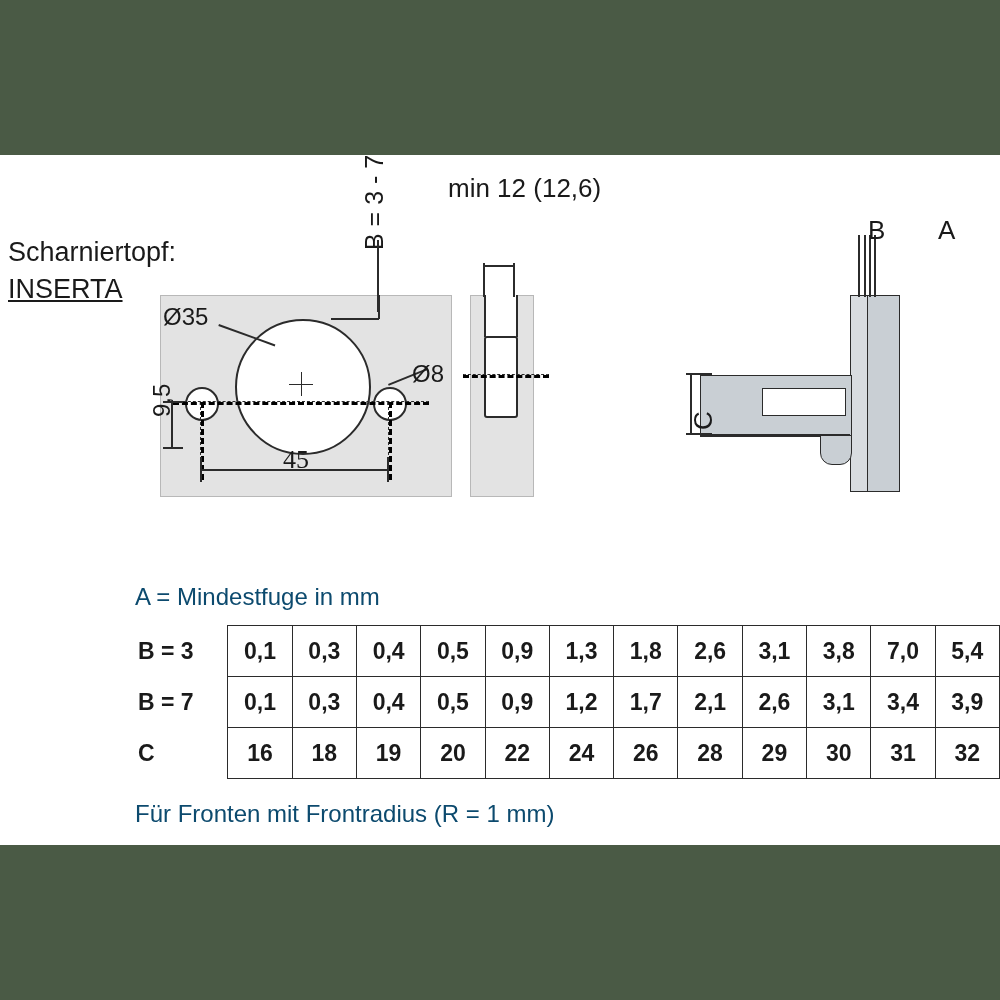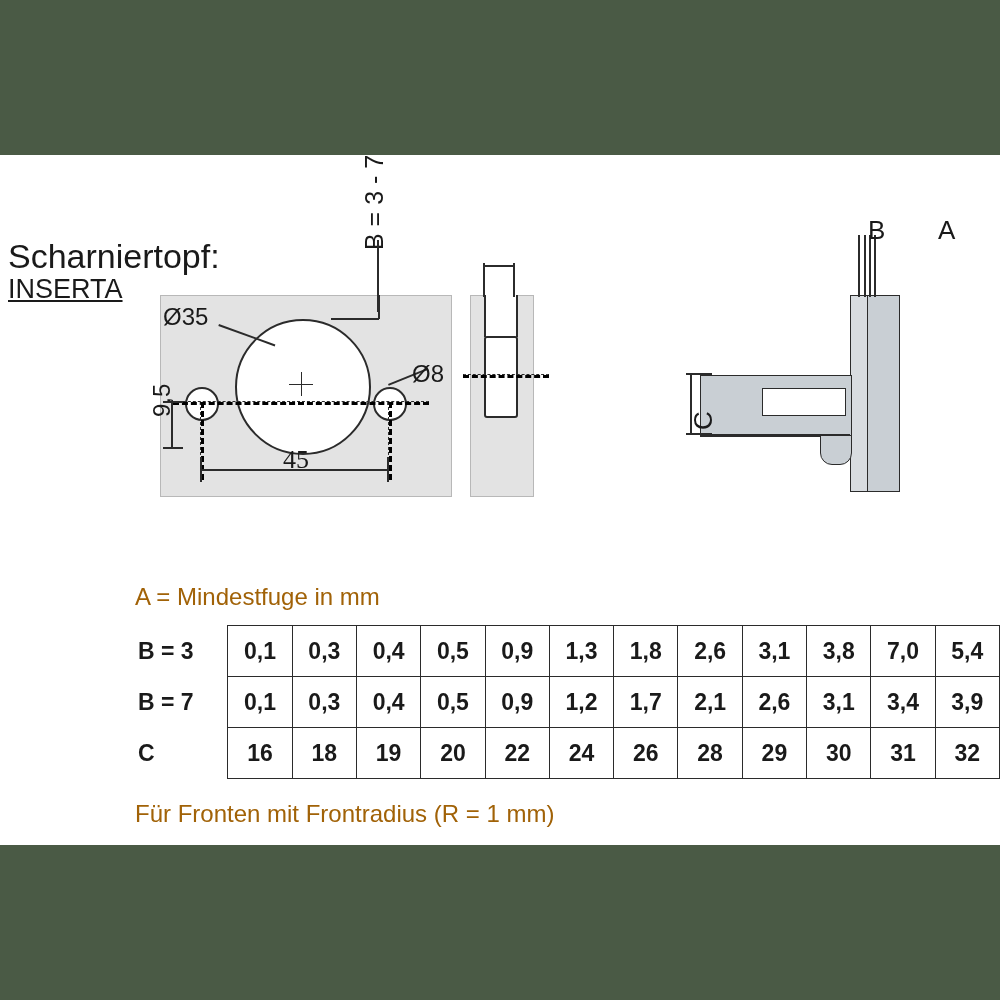--- a/index.html
+++ b/index.html
@@ -62,21 +62,21 @@
 
   
   #tablewrap{position:absolute;left:130px;top:470px;font-weight:bold;}
   table{border-collapse:collapse;}
   td{
     border:1.5px solid #2b2b2b;
     width:64px;height:48px;text-align:center;
     font-size:23px;color:#1a1a1a;
   }
   td.rowhead{border:none;width:95px;text-align:left;padding-left:8px;font-size:23px;}
-  .capt{font-size:24px;color:#a16207;}
+  .capt{font-size:24px;color:#0c4a6e;}
 </style>
 </head>
 <body>
 
 <div id="sheet">
 
   <div id="plan">
     <div id="bigcircle"></div>
     <div class="smallhole" id="hole-left"></div>
     <div class="smallhole" id="hole-right"></div>
@@ -103,26 +103,27 @@
 
     <div class="dim-line" style="left:217px;top:-1px;width:1.5px;height:24px;"></div>
     <div class="dim-line" style="left:170px;top:22px;width:48px;height:1.5px;"></div>
   </div>
 
   <div class="lbl" style="left:163px;top:148px;font-size:24px;">Ø35</div>
   <div class="lbl" style="left:412px;top:205px;font-size:24px;">Ø8</div>
   <div class="lbl vert" style="left:148px;top:262px;font-size:24px;transform:rotate(-90deg);transform-origin:0 0;">9,5</div>
   <div class="lbl" style="left:283px;top:290px;font-size:26px;font-family:Liberation Serif, serif;">45</div>
 
-  <div class="lbl" style="left:8px;top:82px;font-size:34px;">Scharniertopf:</div>
+  <div class="lbl" style="left:8px;top:82px;font-size:27px;">Scharniertopf:</div>
   <div class="lbl" style="left:8px;top:119px;font-size:27px;text-decoration:underline;">INSERTA</div>
 
   <div class="lbl vert" style="left:360px;top:95px;font-size:25px;transform:rotate(-90deg);transform-origin:0 0;">B = 3 - 7</div>
   <div class="thin" style="left:377px;top:85px;width:1.5px;height:72px;background:#2b2b2b;position:absolute;"></div>
 
+  <div class="lbl" style="left:448px;top:18px;font-size:26px;">min 12 (12,6)</div>
 
   <div id="side">
     <div id="side-cap"></div>
     <div id="side-inner"></div>
     <div class="cross-h dash" style="left:-8px;top:78px;width:80px;"></div>
   </div>
 
   <div class="thin" style="position:absolute;left:483px;top:108px;width:1.5px;height:34px;"></div>
   <div class="thin" style="position:absolute;left:513px;top:108px;width:1.5px;height:34px;"></div>
   <div class="thin" style="position:absolute;left:483px;top:110px;width:31px;height:1.5px;"></div>

